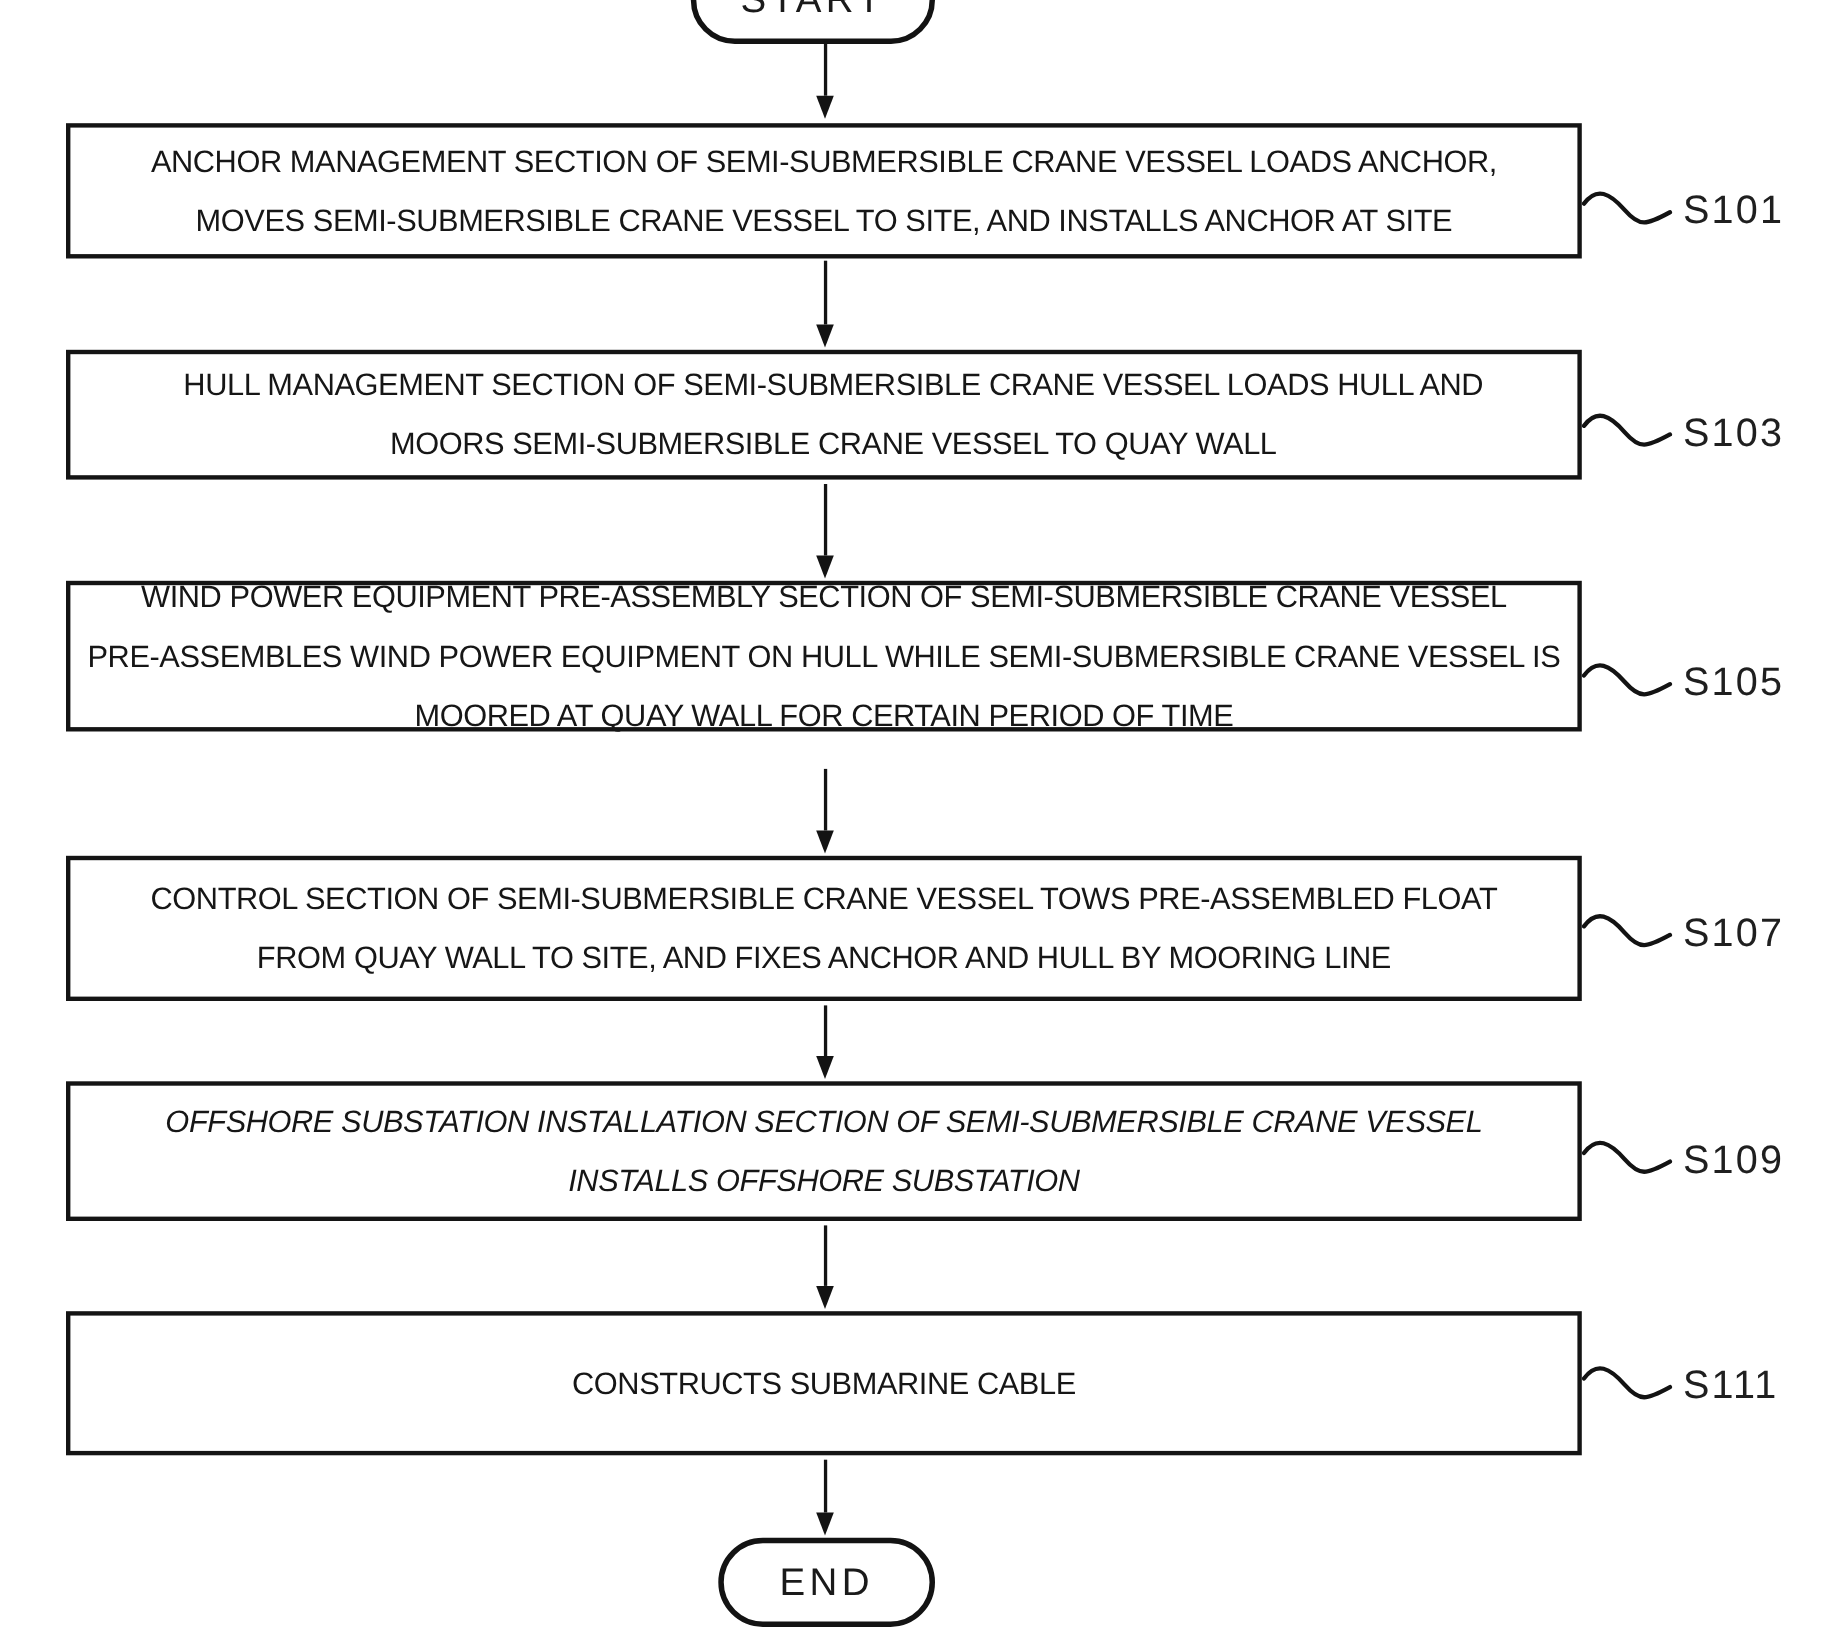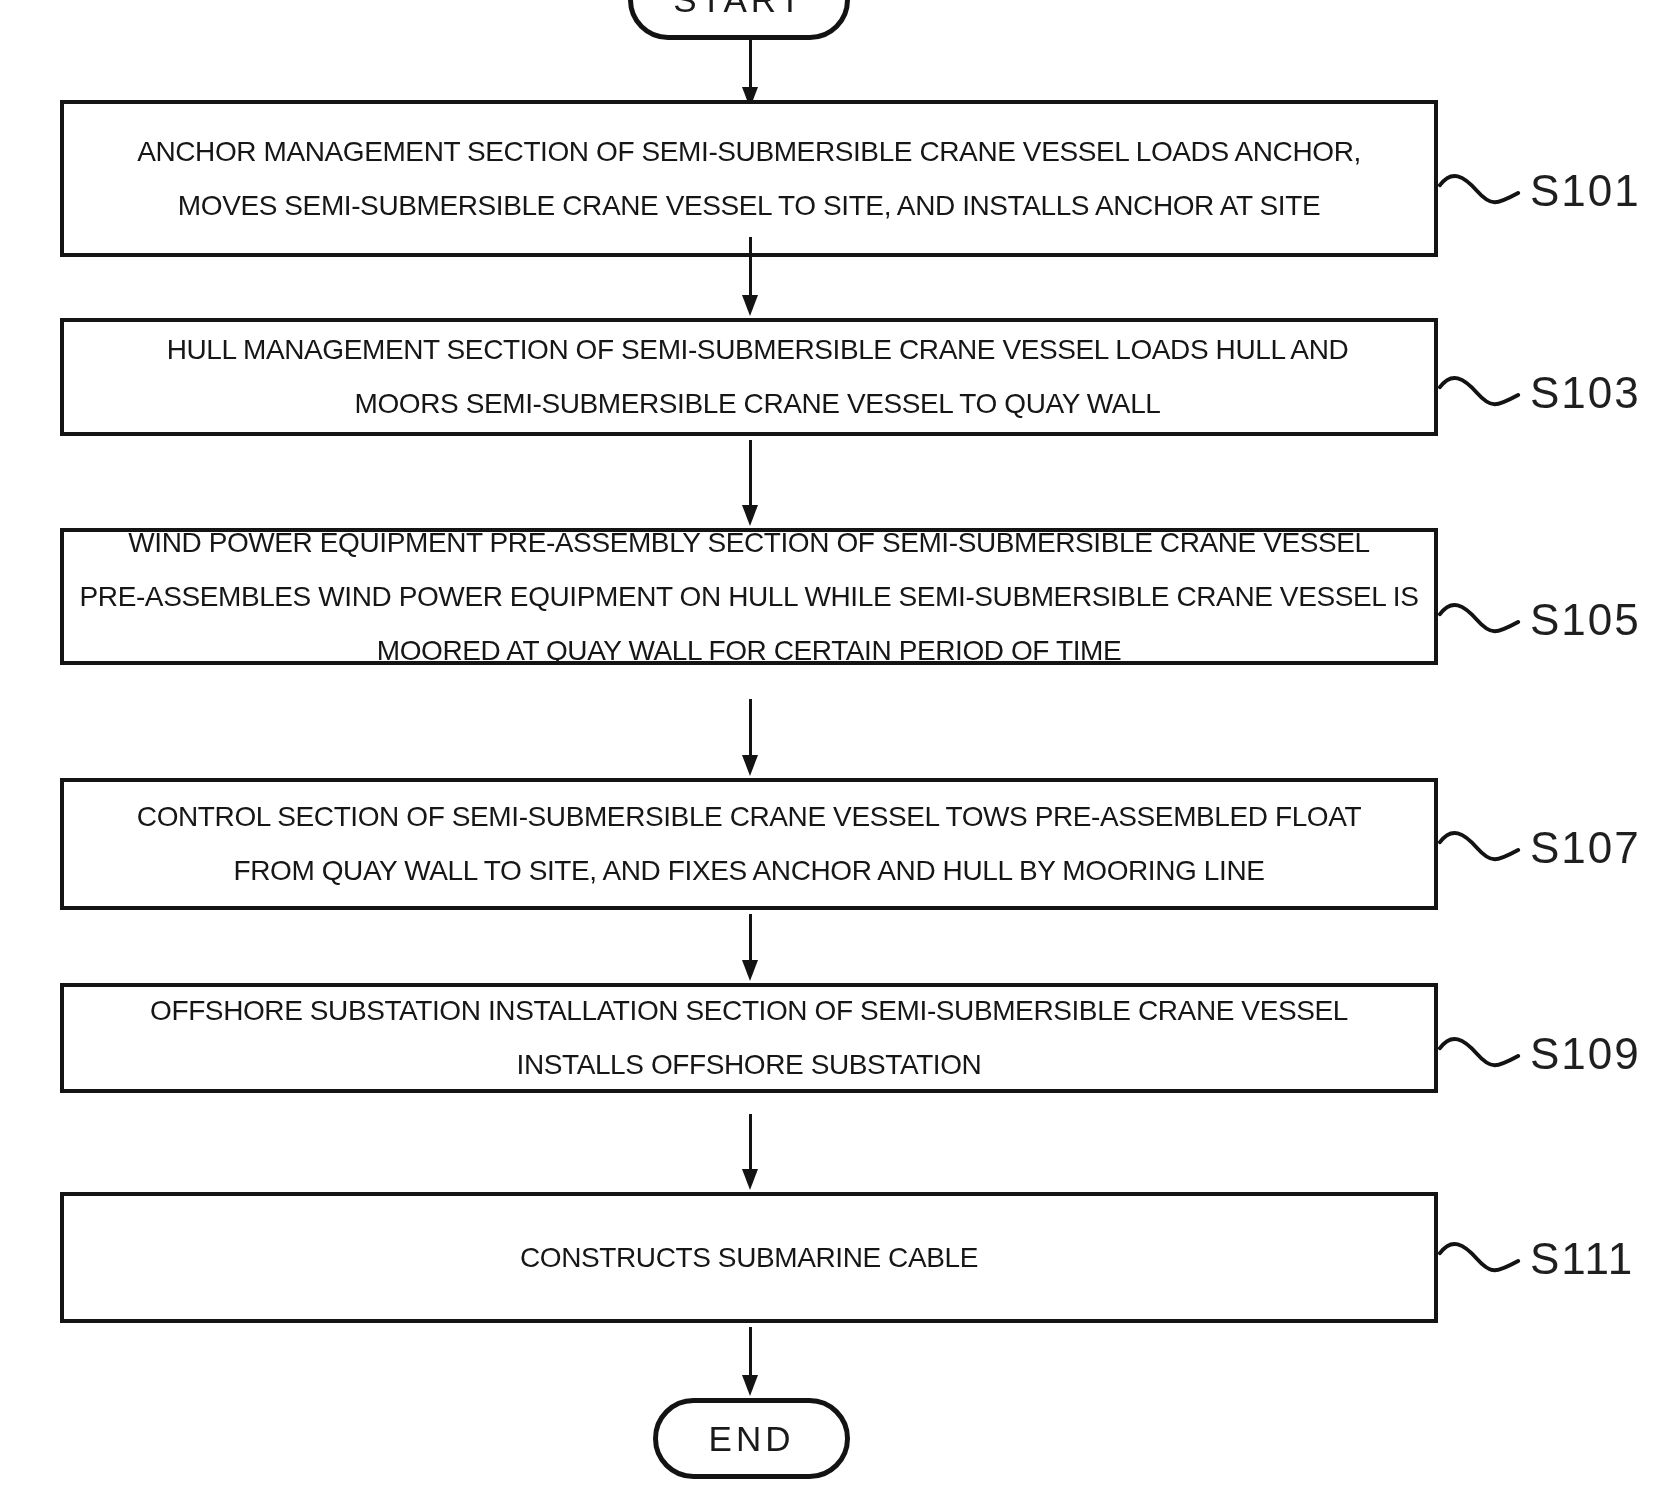--- a/index.html
+++ b/index.html
@@ -32,37 +32,37 @@
   .arrow .shaft{width:3px;flex:1;background:#131313;}
   .arrow .head{
     width:0;height:0;flex:0 0 auto;
     border-left:8px solid transparent;border-right:8px solid transparent;
     border-top:21px solid #131313;
   }
   .slabel{
     position:absolute;left:1438px;height:44px;display:flex;align-items:center;
   }
   .leader{width:86px;height:44px;flex:0 0 auto;}
-  .sref{font-size:44px;letter-spacing:2px;color:#1f1f1f;margin-left:6px;}
+  .sref{font-size:36px;letter-spacing:2px;color:#1f1f1f;margin-left:6px;}
 </style>
 </head>
 <body>
 
 <div class="figure">
 
   <div class="terminal" style="left:628px;top:-40px;width:222px;height:80px;">
     <span class="terminal-label">START</span>
   </div>
 
   <div class="arrow" style="left:741px;top:38px;height:70px;">
     <div class="shaft"></div>
     <div class="head"></div>
   </div>
 
-  <div class="pbox" style="top:100px;height:157px;">
+  <div class="pbox" style="top:112px;height:123px;">
     <div class="bline">ANCHOR MANAGEMENT SECTION OF SEMI-SUBMERSIBLE CRANE VESSEL LOADS ANCHOR,</div>
     <div class="bline">MOVES SEMI-SUBMERSIBLE CRANE VESSEL TO SITE, AND INSTALLS ANCHOR AT SITE</div>
   </div>
   <div class="slabel" style="top:169px;">
     <svg class="leader" viewBox="0 0 88 44">
       <path d="M2 16 C14 0 26 6 40 22 S60 36 82 24" fill="none" stroke="#131313" stroke-width="4" stroke-linecap="round"></path>
     </svg>
     <span class="sref">S101</span>
   </div>
 
@@ -113,21 +113,21 @@
       <path d="M2 16 C14 0 26 6 40 22 S60 36 82 24" fill="none" stroke="#131313" stroke-width="4" stroke-linecap="round"></path>
     </svg>
     <span class="sref">S107</span>
   </div>
 
   <div class="arrow" style="left:741px;top:914px;height:67px;">
     <div class="shaft"></div>
     <div class="head"></div>
   </div>
 
-  <div class="pbox" style="top:983px;height:110px;">
+  <div class="pbox" style="top:983px;height:127px;font-style:italic;">
     <div class="bline">OFFSHORE SUBSTATION INSTALLATION SECTION OF SEMI-SUBMERSIBLE CRANE VESSEL</div>
     <div class="bline">INSTALLS OFFSHORE SUBSTATION</div>
   </div>
   <div class="slabel" style="top:1032px;">
     <svg class="leader" viewBox="0 0 88 44">
       <path d="M2 16 C14 0 26 6 40 22 S60 36 82 24" fill="none" stroke="#131313" stroke-width="4" stroke-linecap="round"></path>
     </svg>
     <span class="sref">S109</span>
   </div>
 

